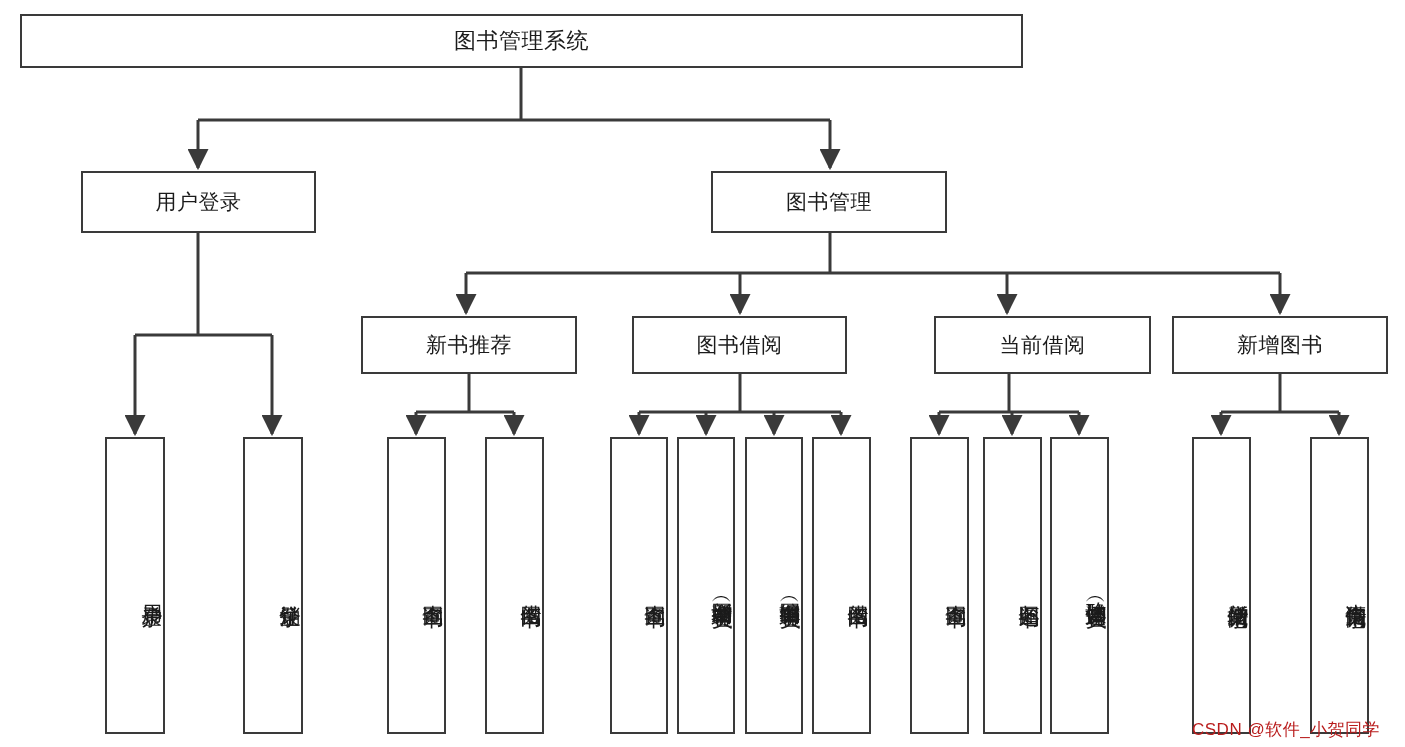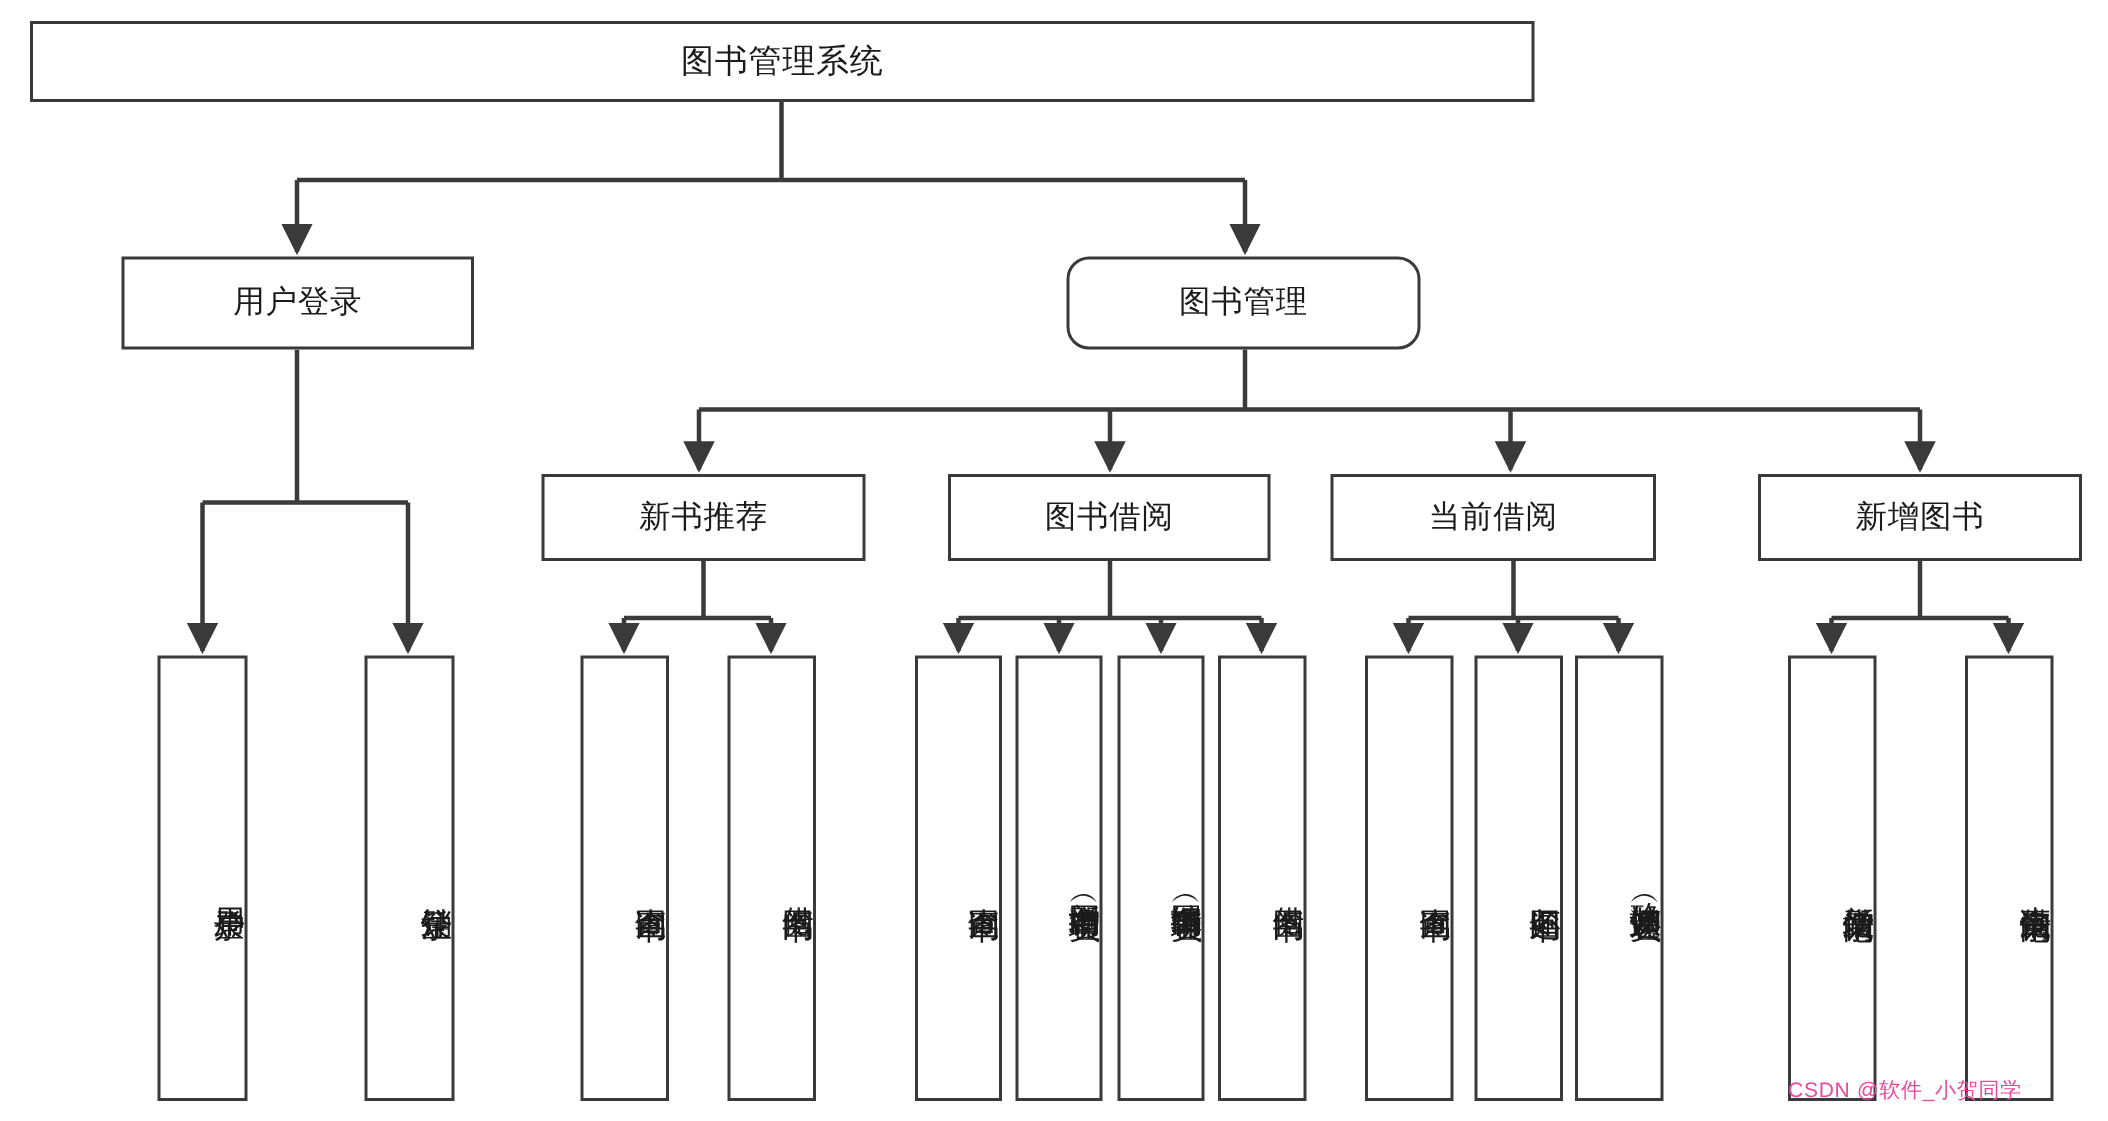--- a/index.html
+++ b/index.html
@@ -53,22 +53,22 @@
     align-items: flex-start;
     justify-content: center;
     padding-top: 8px;
     letter-spacing: 1px;
   }
   .node.vert span {
     display: block;
   }
   .watermark {
     position: absolute;
-    font-size: 14px;
-    color: #ec4899;
+    font-size: 17px;
+    color: #b91c1c;
     white-space: nowrap;
     letter-spacing: 0.5px;
     user-select: none;
   }
 </style>
 </head>
 <body>
 
 <div id="canvas">
 
@@ -124,31 +124,31 @@
     </g>
   </svg>
 
   <div class="node horiz root" id="node-root" style="left: 20px; top: 14px; width: 1003px; height: 54px;">
     <span>图书管理系统</span>
   </div>
 
   <div class="node horiz" id="node-user-login" style="left: 81px; top: 171px; width: 235px; height: 62px;">
     <span>用户登录</span>
   </div>
-  <div class="node horiz" id="node-book-management" style="left: 711px; top: 171px; width: 236px; height: 62px; border-radius: 15px;">
+  <div class="node horiz" id="node-book-management" style="left: 711px; top: 171px; width: 236px; height: 62px;">
     <span>图书管理</span>
   </div>
 
   <div class="node horiz" id="node-book-borrow" style="left: 632px; top: 316px; width: 215px; height: 58px;">
     <span>图书借阅</span>
   </div>
   <div class="node horiz" id="node-new-book-recommend" style="left: 361px; top: 316px; width: 216px; height: 58px;">
     <span>新书推荐</span>
   </div>
-  <div class="node horiz" id="node-current-borrow" style="left: 887px; top: 316px; width: 217px; height: 58px;">
+  <div class="node horiz" id="node-current-borrow" style="left: 934px; top: 316px; width: 217px; height: 58px;">
     <span>当前借阅</span>
   </div>
   <div class="node horiz" id="node-borrow-record" style="left: 1172px; top: 316px; width: 216px; height: 58px;">
     <span>新增图书</span>
   </div>
 
   <div class="node vert" id="leaf-0" style="left: 105px; top: 437px; width: 60px; height: 297px;">
     <span>用户登录</span>
   </div>
   <div class="node vert" id="leaf-1" style="left: 243px; top: 437px; width: 60px; height: 297px;">

